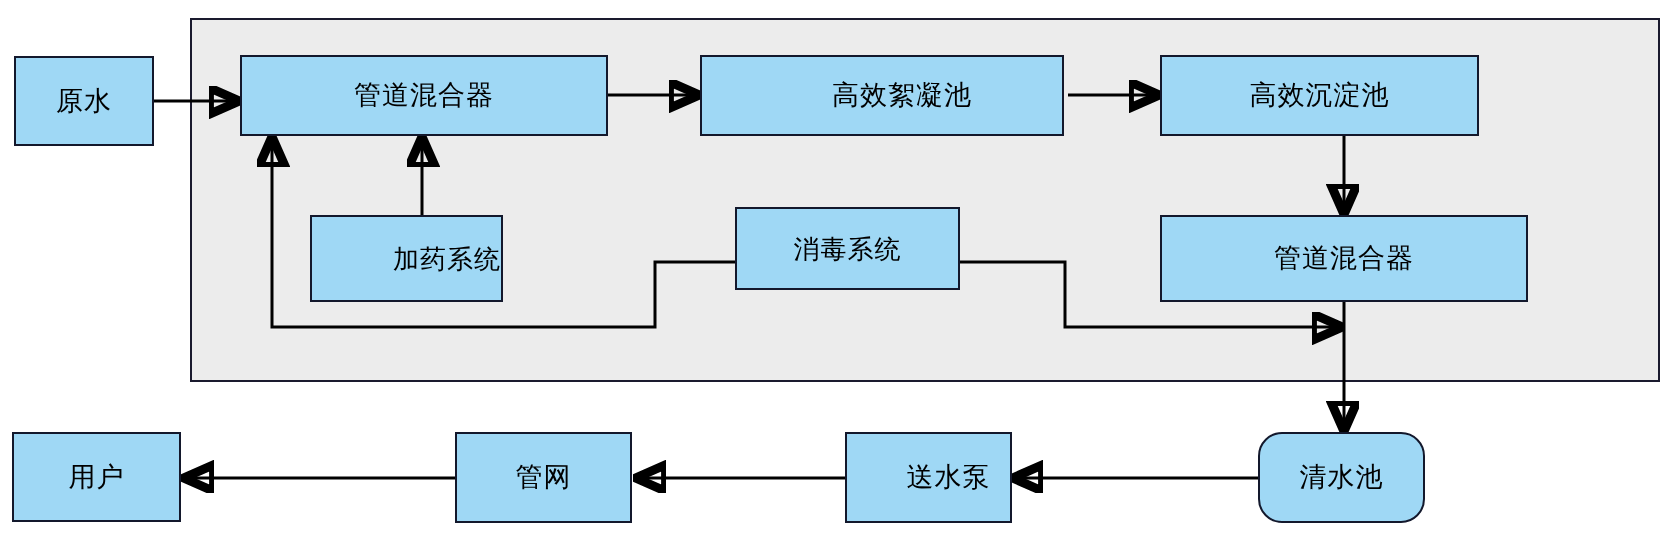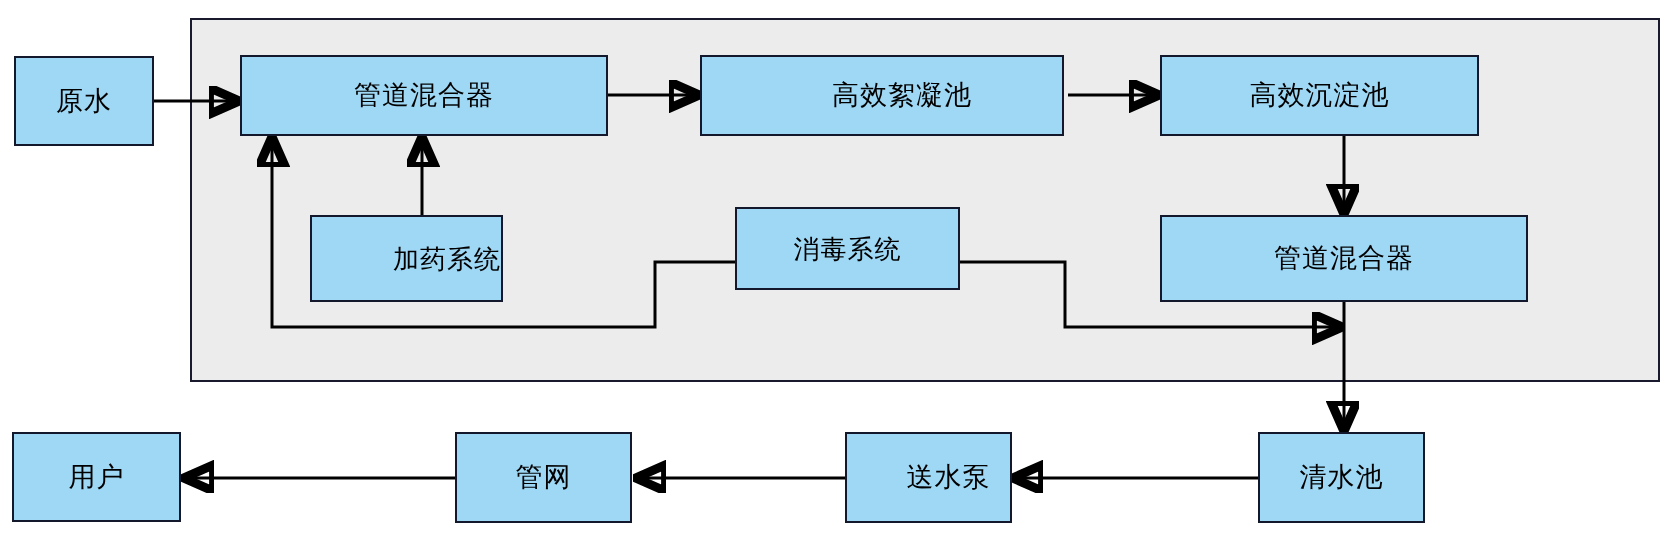--- a/index.html
+++ b/index.html
@@ -135,21 +135,21 @@
   </div>
 
   <div class="node small" style="left:735px; top:207px; width:225px; height:83px;">
     <span>消毒系统</span>
   </div>
 
   <div class="node" style="left:1160px; top:215px; width:368px; height:87px;">
     <span>管道混合器</span>
   </div>
 
-  <div class="node" style="left:1258px; top:432px; width:167px; height:91px;">
+  <div class="node" style="left:1258px; top:432px; width:167px; height:91px;border-radius:24px;">
     <span>清水池</span>
   </div>
 
   <div class="node" style="left:845px; top:432px; width:167px; height:91px;padding-left:40px;">
     <span>送水泵</span>
   </div>
 
   <div class="node" style="left:446px; top:432px; width:177px; height:91px;margin-left:9px;">
     <span>管网</span>
   </div>

